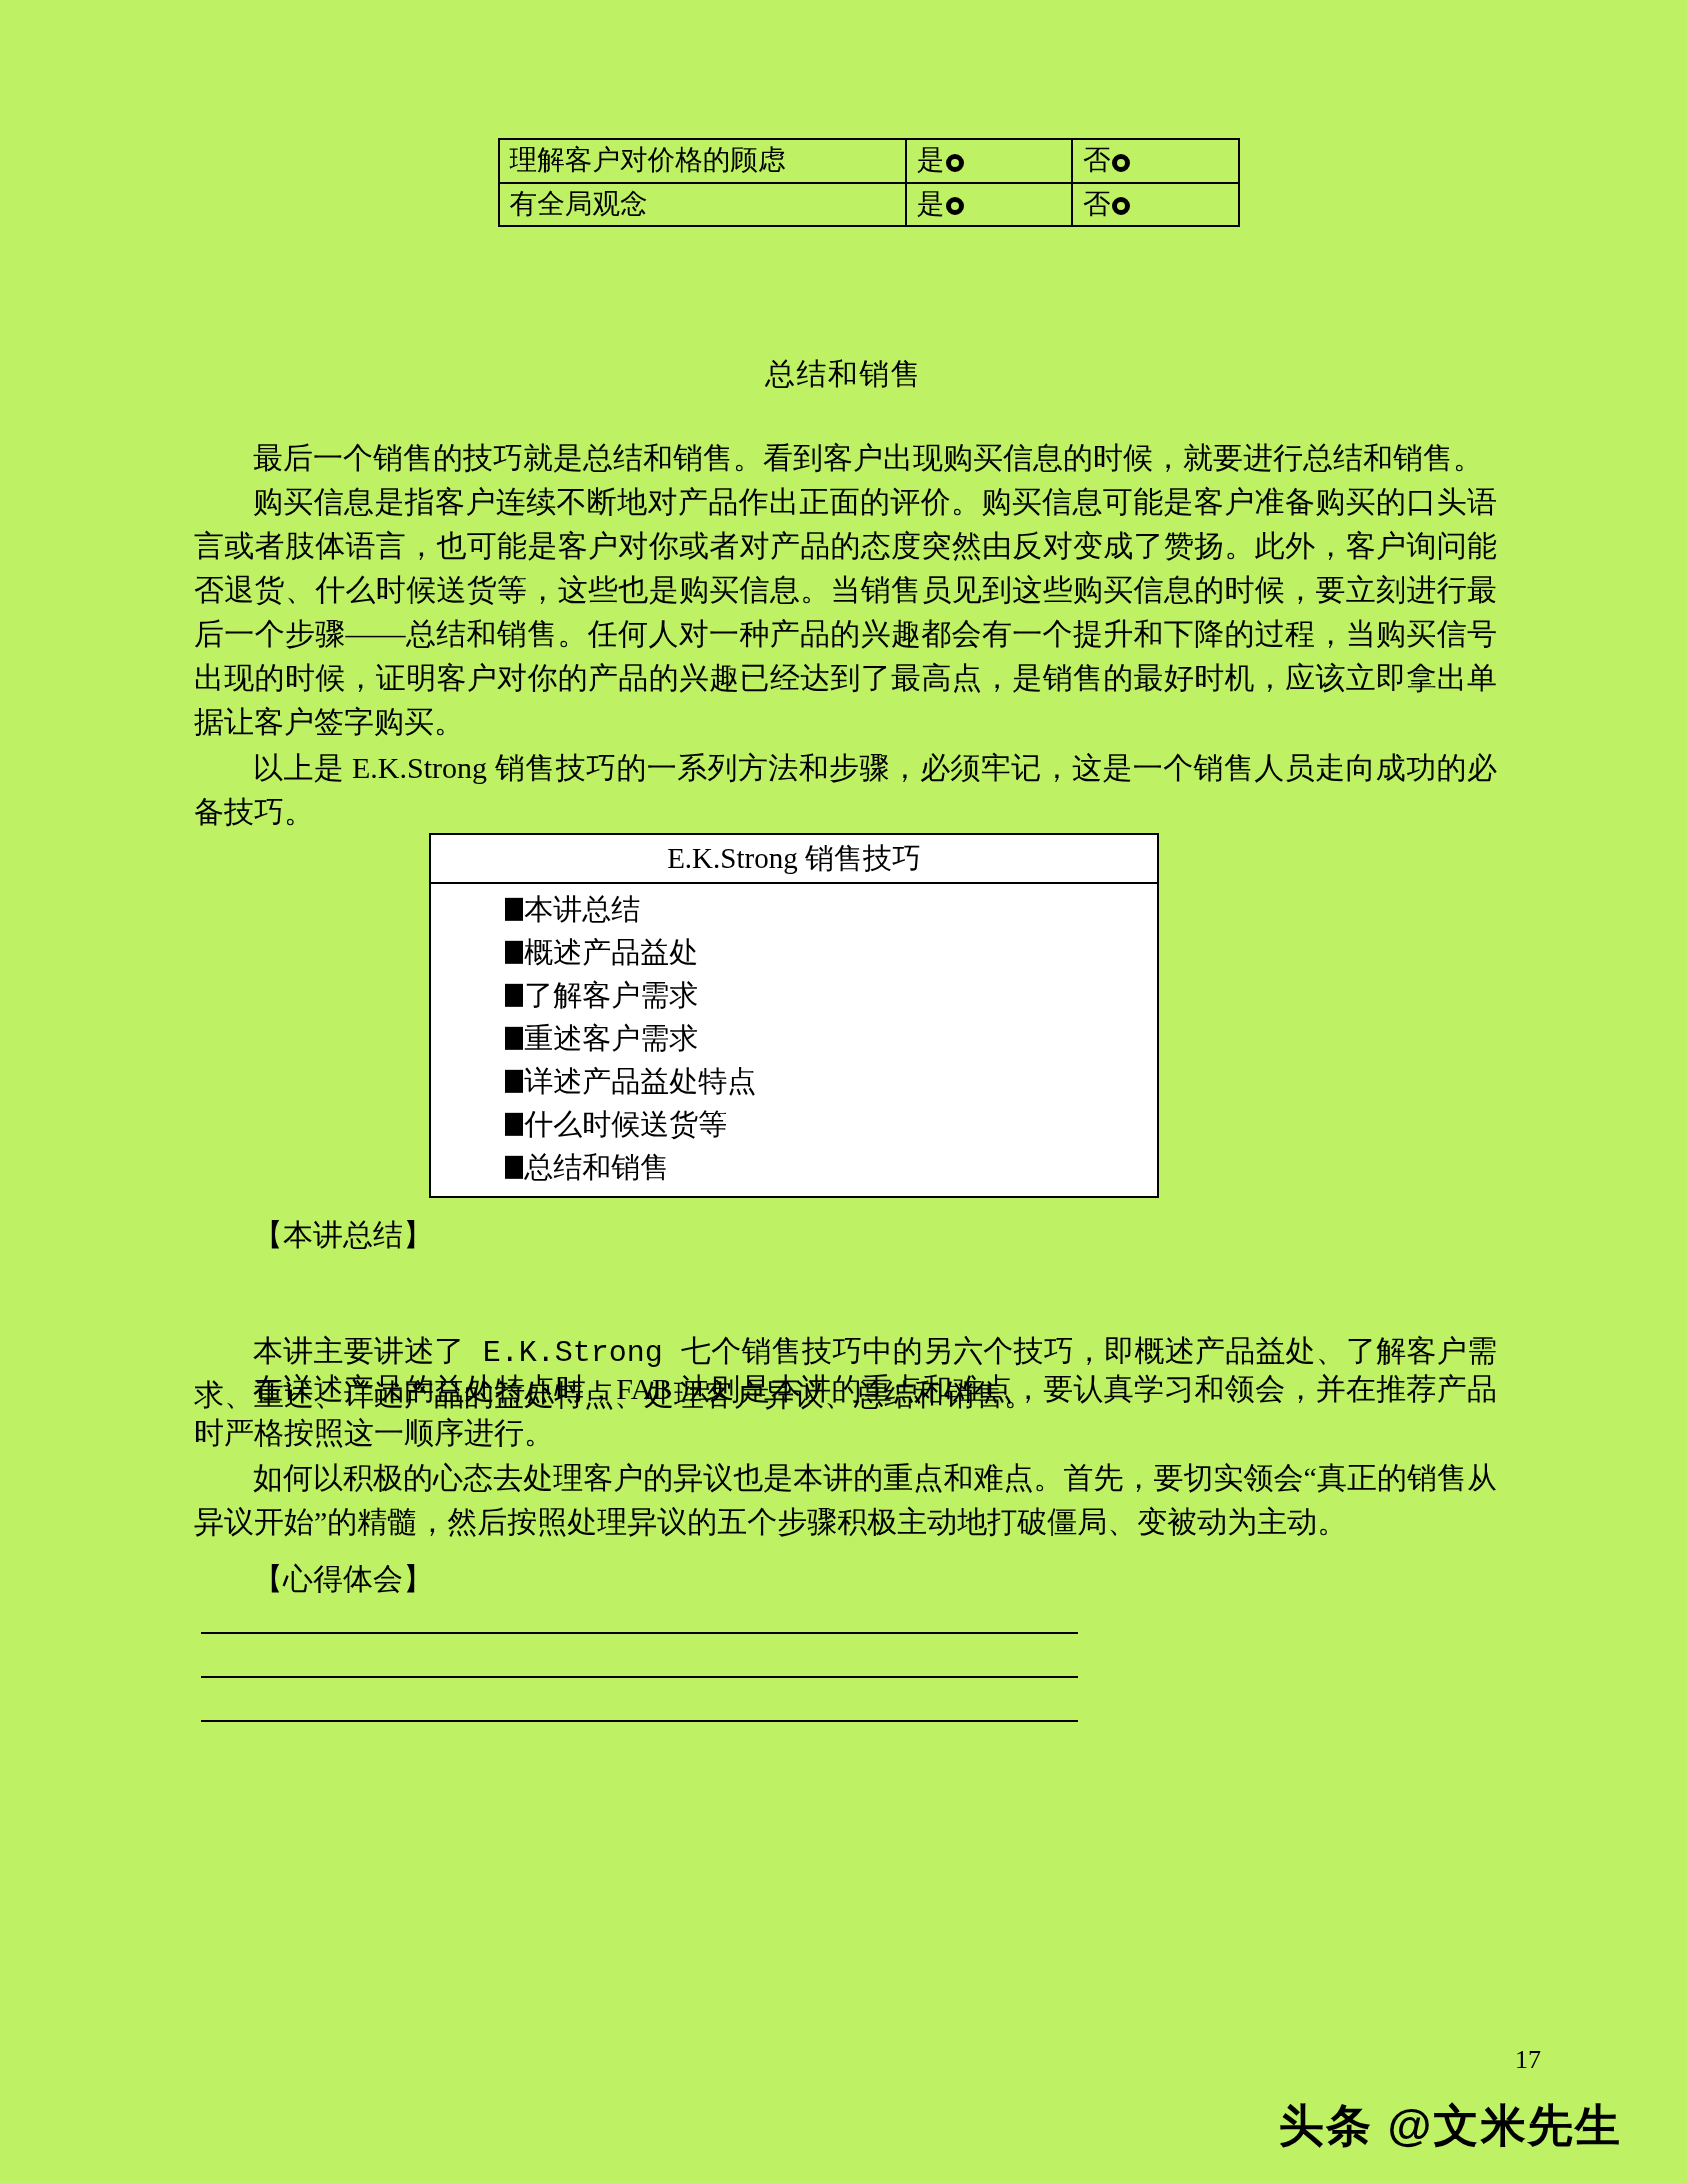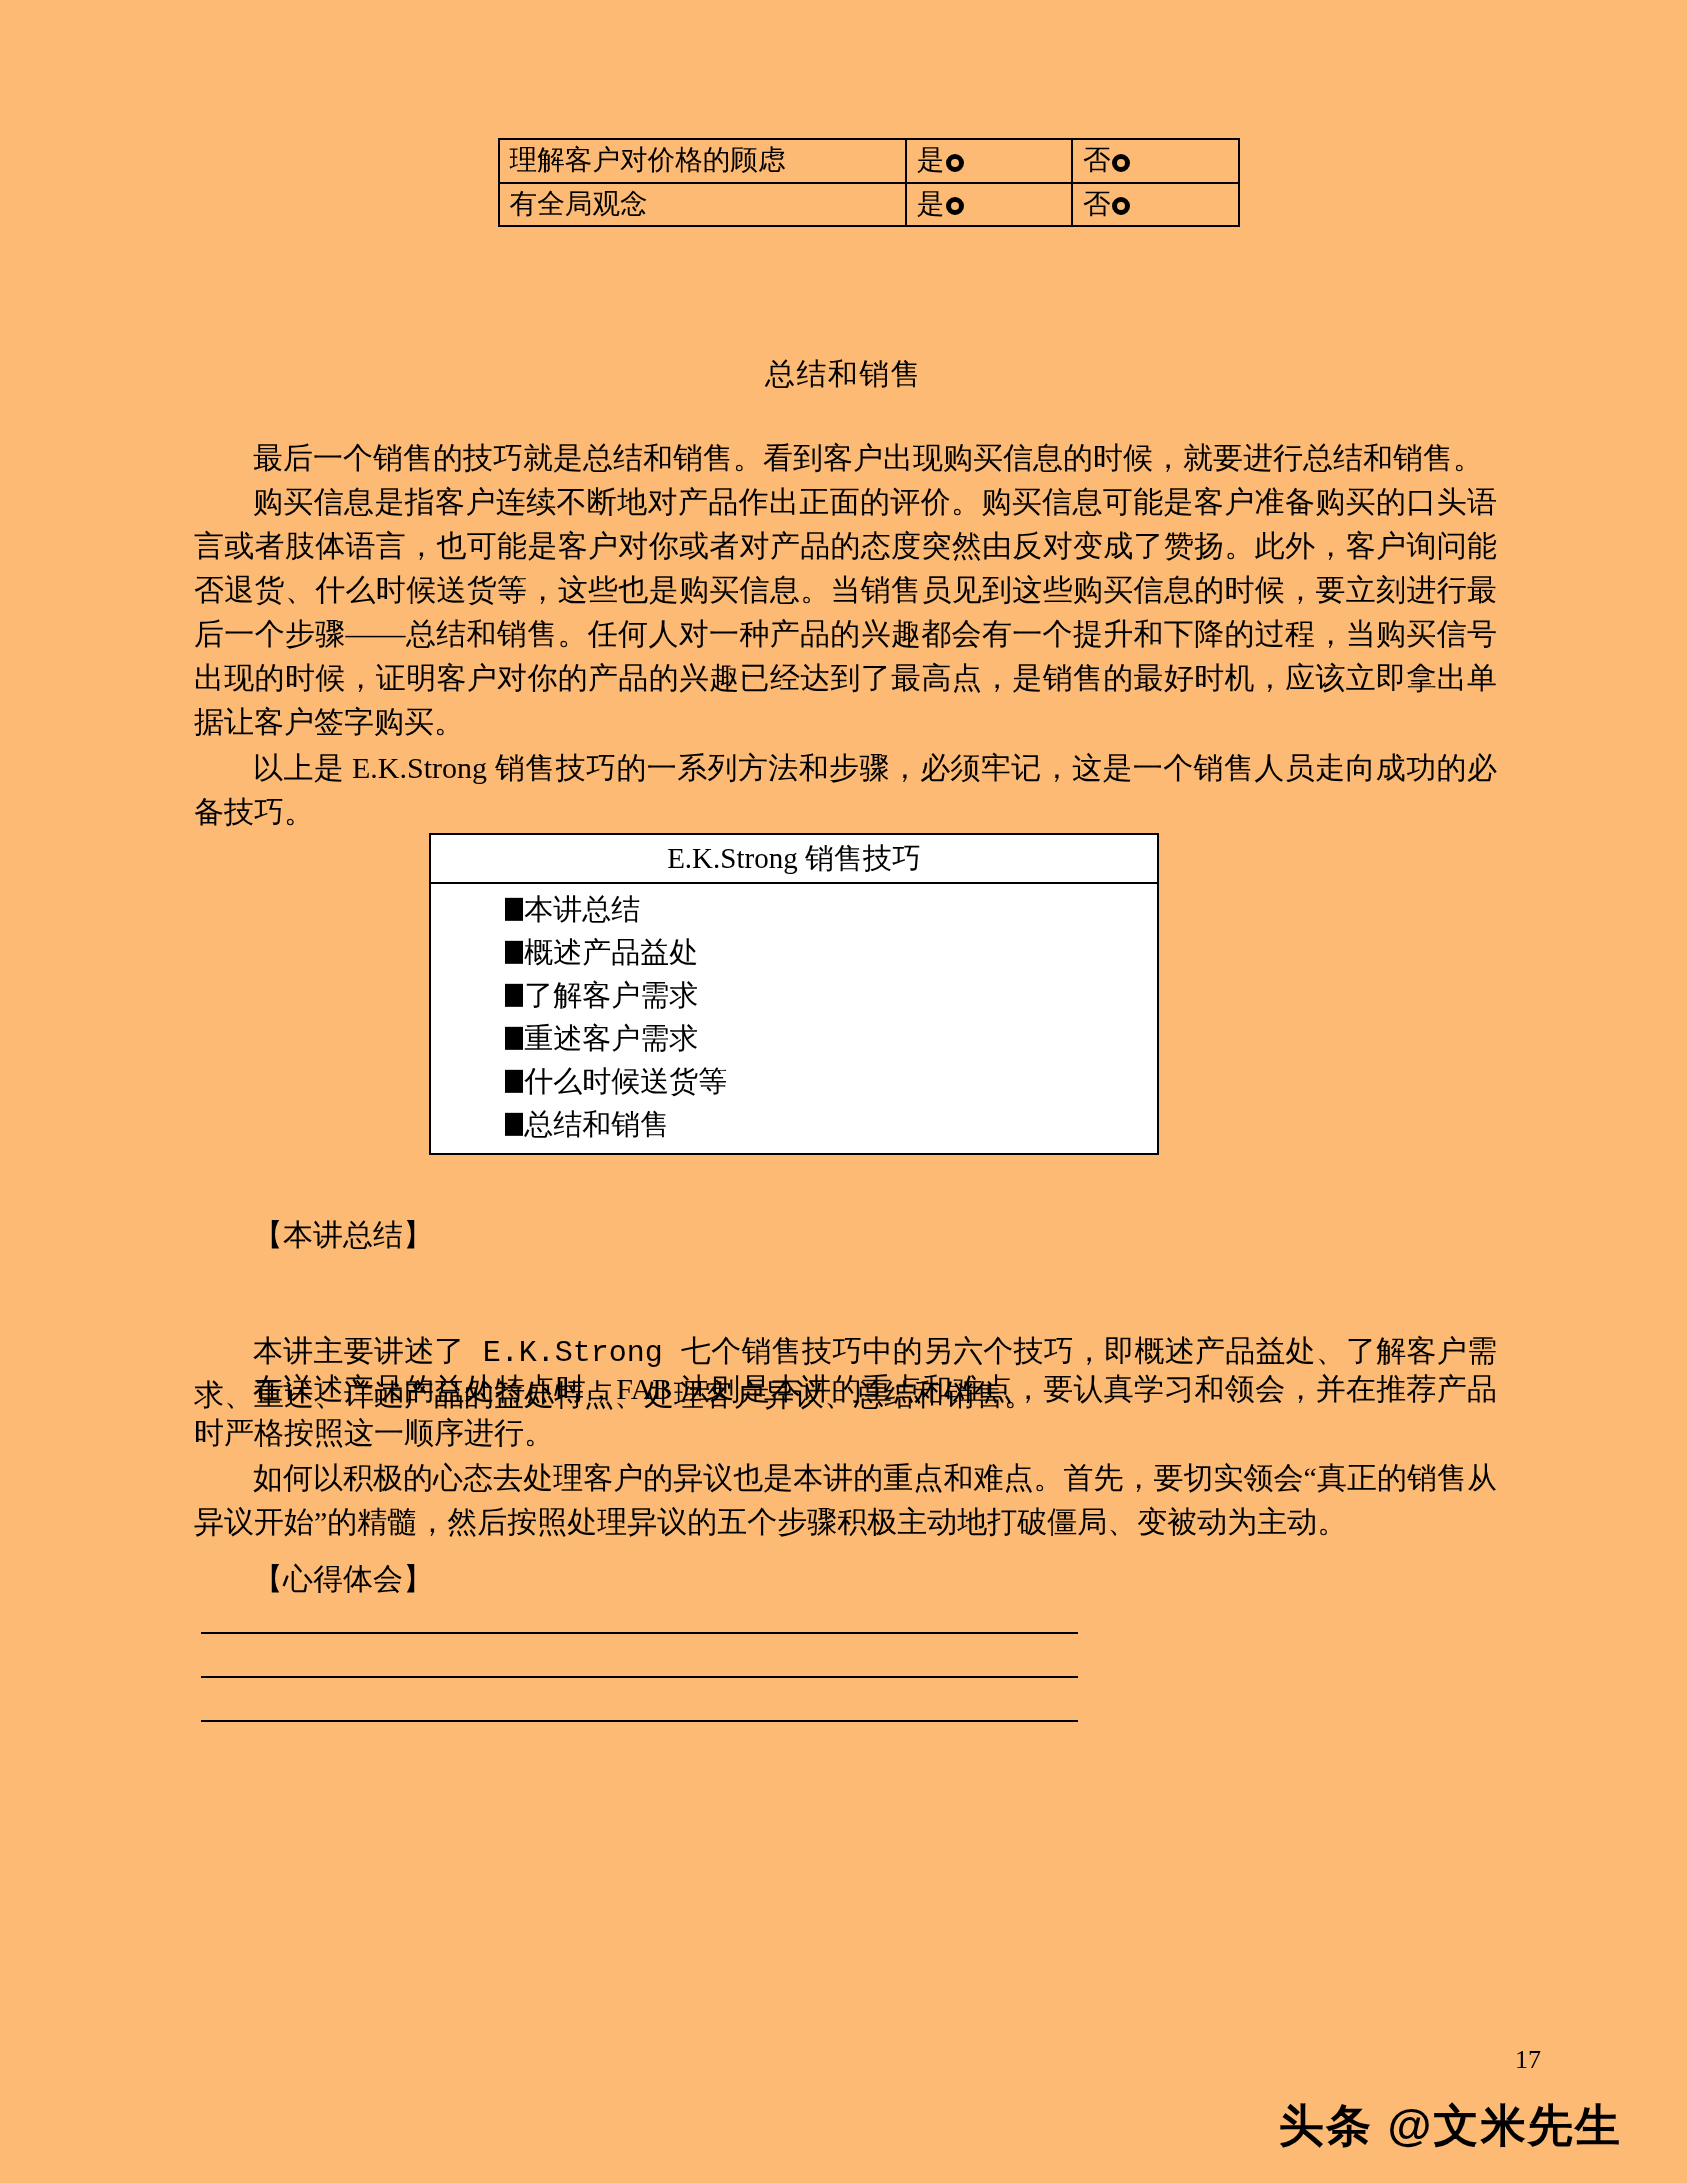--- a/index.html
+++ b/index.html
@@ -12,21 +12,21 @@
     height: 2183px;
     position: relative;
     font-family: "Liberation Serif", "DejaVu Serif", serif;
     color: #000000;
     overflow: hidden;
   }
 
   .page {
     position: absolute;
     inset: 0;
-    background: #fdba74;
+    background: #bef264;
   }
 
   
   .check-table {
     position: absolute;
     left: 498px;
     top: 138px;
     width: 675px;
     border-collapse: collapse;
     table-layout: fixed;
@@ -248,20 +248,24 @@
       <li>
         <span class="sq-bullet"></span>
         <span class="li-text">了解客户需求</span>
       </li>
       <li>
         <span class="sq-bullet"></span>
         <span class="li-text">重述客户需求</span>
       </li>
       <li>
         <span class="sq-bullet"></span>
+        <span class="li-text">详述产品益处特点</span>
+      </li>
+      <li>
+        <span class="sq-bullet"></span>
         <span class="li-text">什么时候送货等</span>
       </li>
       <li>
         <span class="sq-bullet"></span>
         <span class="li-text">总结和销售</span>
       </li>
     </ul>
   </div>
 
   <div class="bracket-heading" id="head-summary">【本讲总结】</div>

